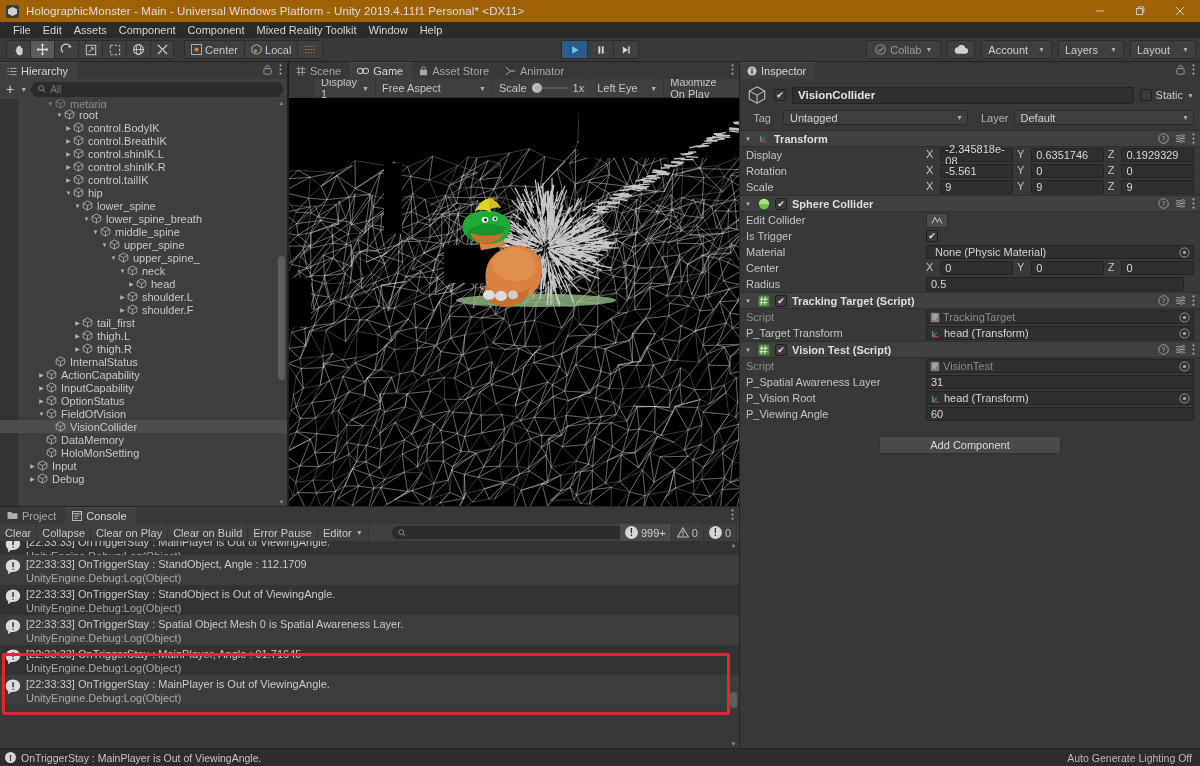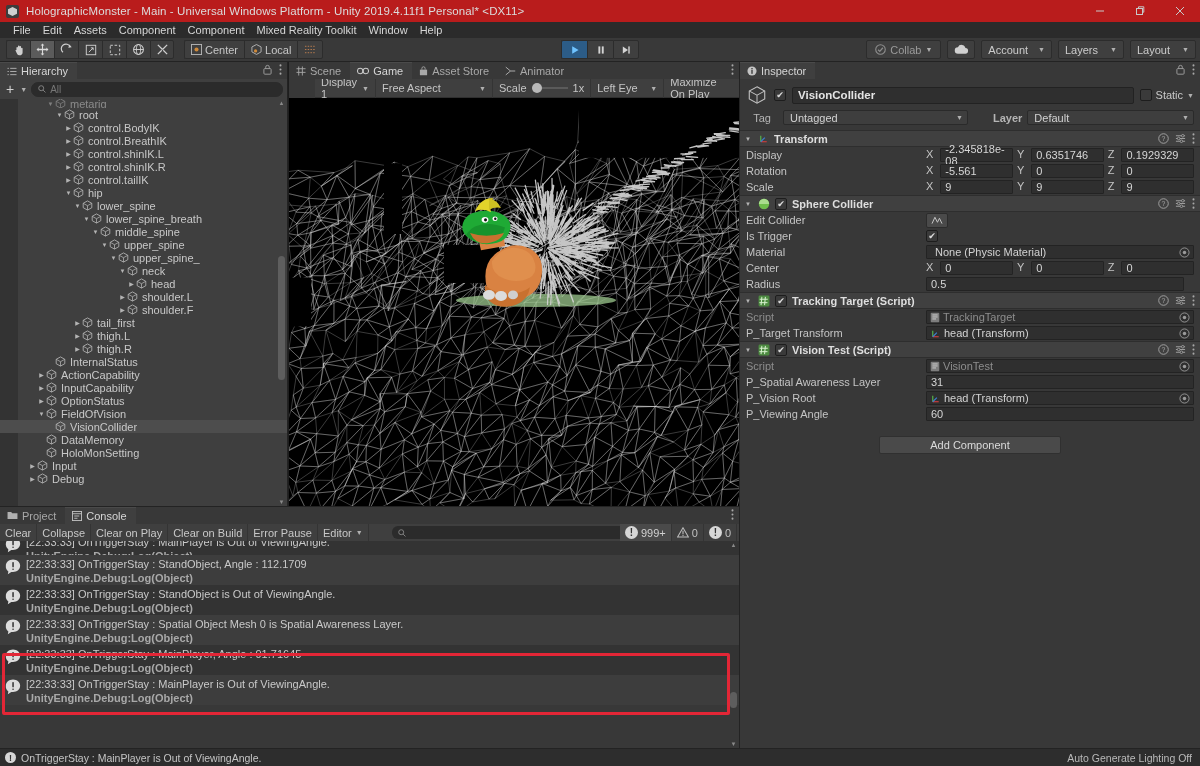--- a/index.html
+++ b/index.html
@@ -8,21 +8,21 @@
     width:1200px; height:766px;
     font-family:"Liberation Sans", sans-serif;
     font-size:11px;
     color:#c2c2c2;
     overflow:hidden;
     position:relative;
   }
 
   
   .titlebar {
-    height:22px; background:#b91c1c;
+    height:22px; background:#a16207;
     display:flex; align-items:center;
     position:relative;
   }
   .titlebar .app-ico {
     width:13px; height:13px; margin-left:6px; margin-right:7px;
     background:#3c3c3c; border-radius:2px;
     display:flex; align-items:center; justify-content:center;
     font-size:8px; color:#ddd;
   }
   .titlebar .ttl { font-size:11.5px; color:#dcdcdc; letter-spacing:.1px; }
@@ -183,21 +183,21 @@
   .cons-search { position:absolute; left:392px; width:235px; height:13px; background:#2b2b2b; border-radius:6px; display:flex; align-items:center; padding:0 6px; gap:4px; color:#6f6f6f; font-size:9px;}
   .cons-counts { position:absolute; right:2px; display:flex; align-items:center; gap:0;}
   .ccount { height:17px; display:flex; align-items:center; gap:3px; padding:0 5px; font-size:11px; color:#d0d0d0; background:#4a4a4a; border-right:1px solid #343434;}
   .ccount.off { background:#3f3f3f; color:#c0c0c0;}
   .cons-list { flex:1; background:#383838; position:relative; overflow:hidden;}
   .logrow { height:30px; display:flex; align-items:flex-start; padding:2px 0 0 4px; gap:5px; position:relative;}
   .logrow.alt { background:#3d3d3d;}
   .logrow.dark { background:#333333;}
   .log-ico { width:17px; height:17px; flex:0 0 17px; display:flex; align-items:center; justify-content:center; margin-top:1px;}
   .logtext { font-size:11px; line-height:14px; color:#c9c9c9;}
-  .logtext .second { color:#a9a9a9;font-weight:bold;}
+  .logtext .second { color:#a9a9a9;}
   .redbox { position:absolute; border:3px solid #e32636; border-radius:2px; pointer-events:none;}
 
   
   .statusbar { position:absolute; left:0; right:0; bottom:0; height:18px; background:#2d2d2d;
     display:flex; align-items:center; border-top:1px solid #232323;}
   .statusbar .msg { display:flex; align-items:center; gap:5px; font-size:10.5px; color:#c4c4c4; padding-left:5px;}
   .statusbar .right { margin-left:auto; font-size:10.5px; color:#b9b9b9; padding-right:8px;}
 
   .err-ico {
     width:13px; height:13px; border-radius:50%; background:#d6d6d6; color:#333;
@@ -934,21 +934,21 @@
           <span>Static</span>
           <span class="caret">▼</span>
         </div>
       </div>
       <div class="taglayer">
         <span class="tl-label" style="width:32px; text-align:center;">Tag</span>
         <div class="dd" style="width:185px;">
           <span>Untagged</span>
           <span class="caret">▼</span>
         </div>
-        <span class="tl-label" style="margin-left:20px;font-weight:bold;">Layer</span>
+        <span class="tl-label" style="margin-left:8px;">Layer</span>
         <div class="dd" style="flex:1;">
           <span>Default</span>
           <span class="caret">▼</span>
         </div>
       </div>
 
       <div id="components-host">
           <div class="comp-head">
             <span class="ctri">▼</span>
             <span>

